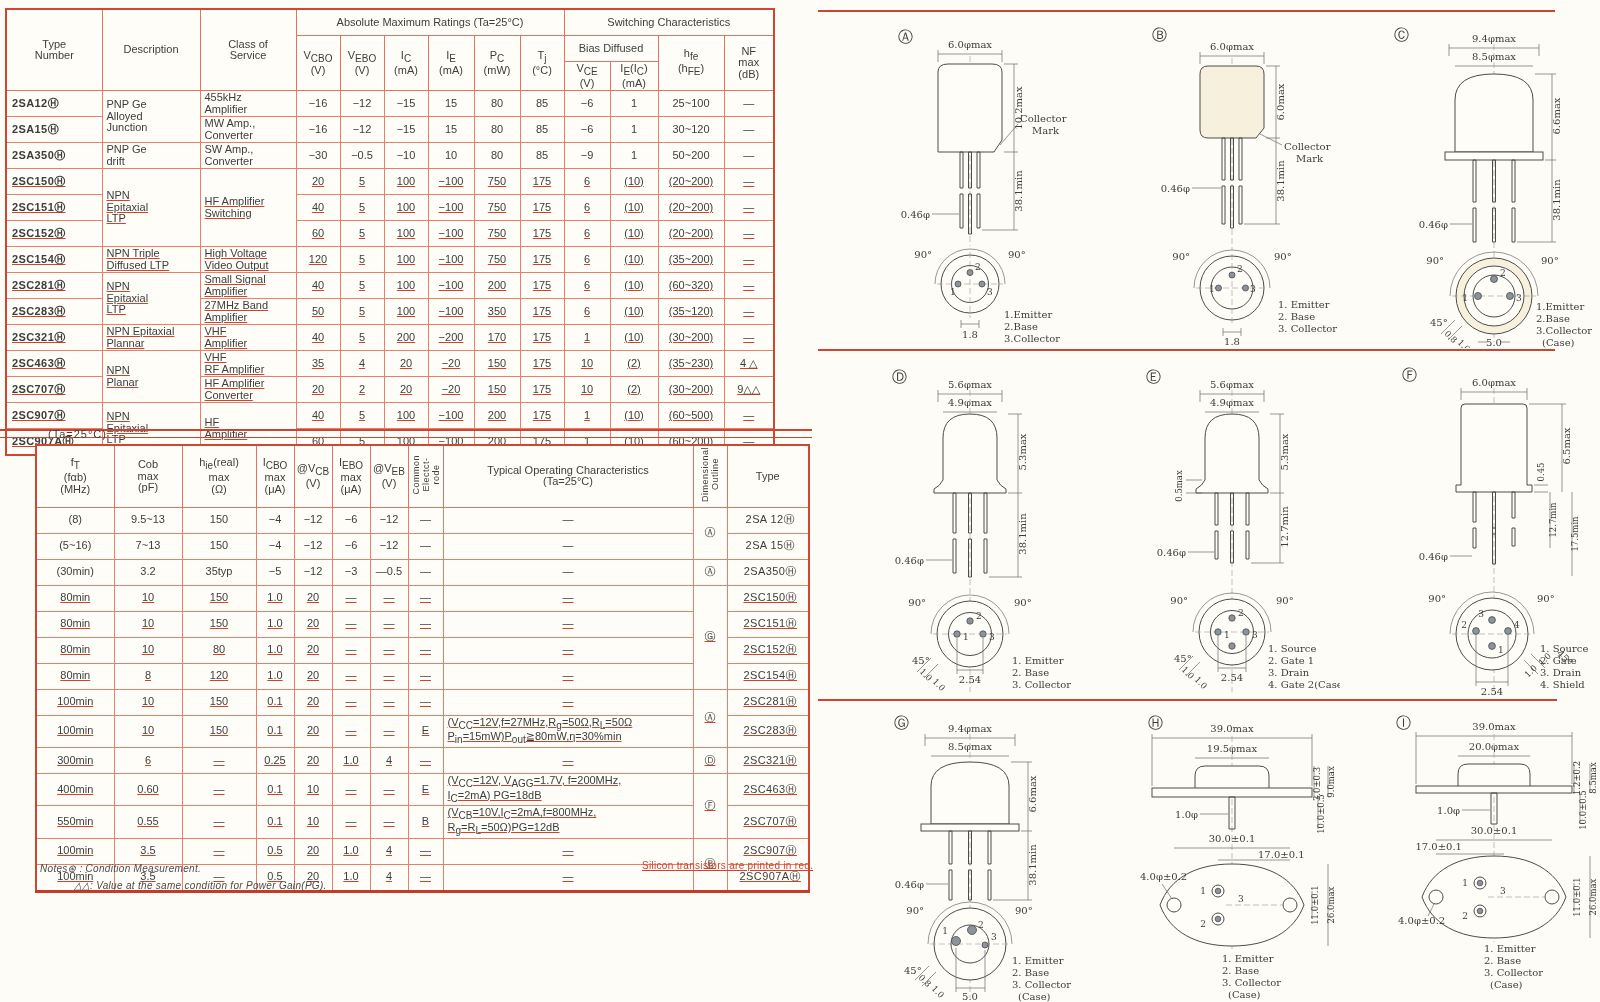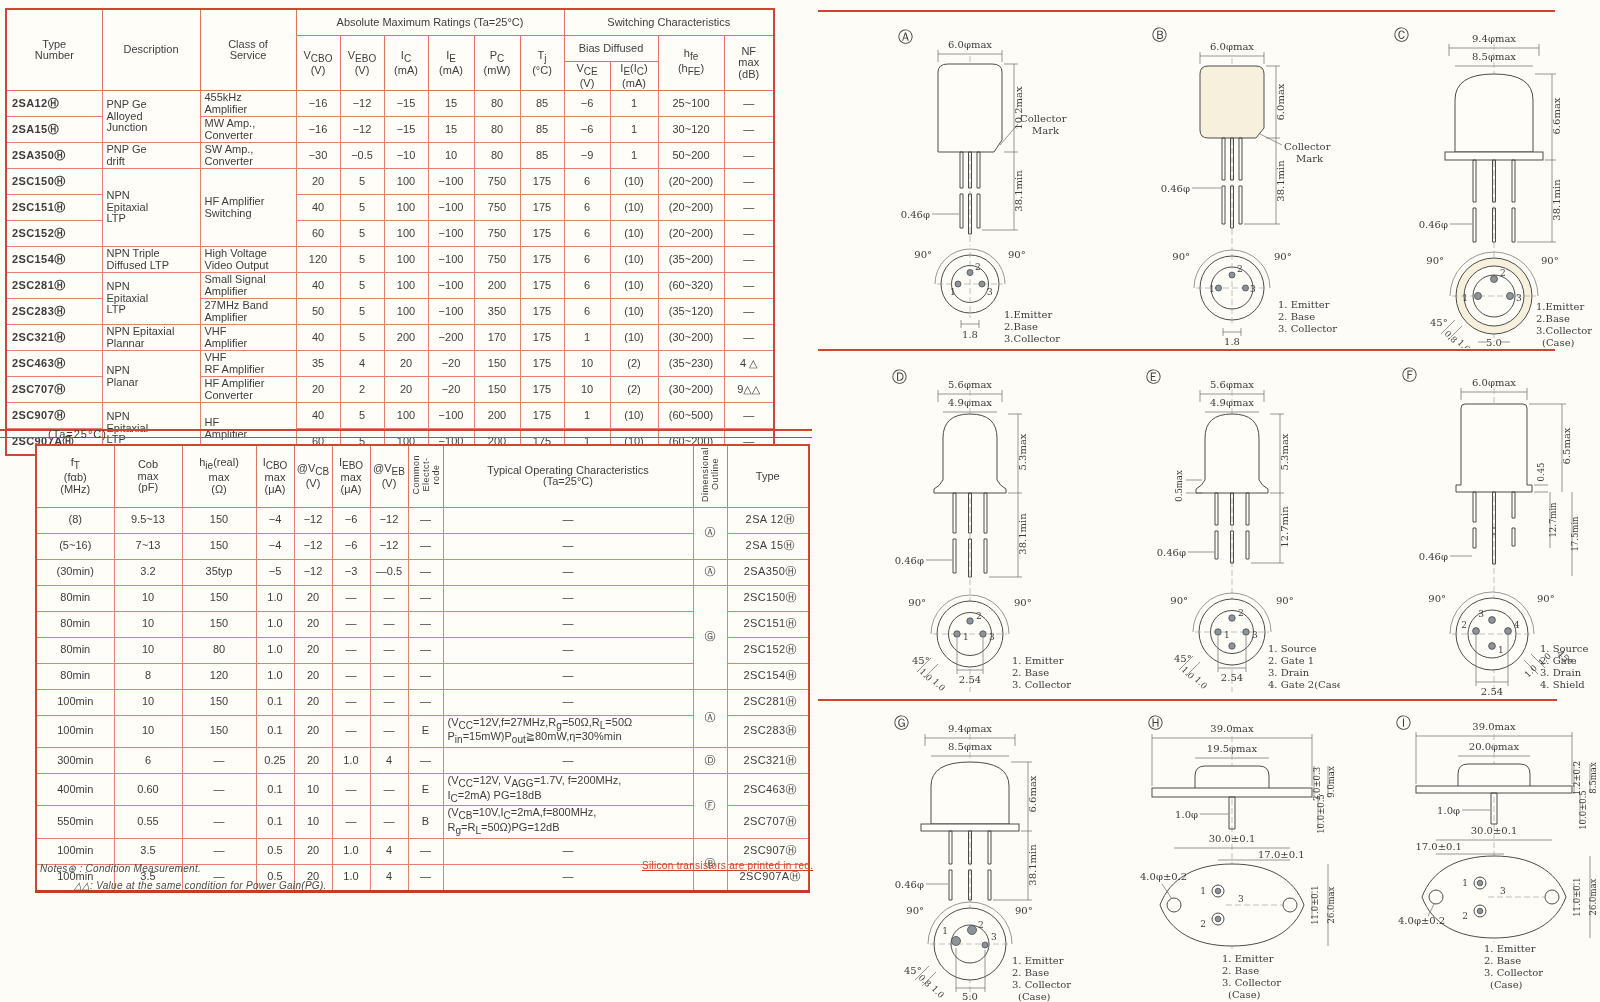--- a/index.html
+++ b/index.html
@@ -6,21 +6,21 @@
   body{width:1600px;height:1002px;position:relative;background:#fdfcf6;font-family:"Liberation Sans",sans-serif;overflow:hidden;}
   sub{font-size:10px;}
   
   table{border-collapse:collapse;table-layout:fixed;}
   .spec{position:absolute;background:#fefdf8;}
   .spec td{border:1px solid #e4816c;text-align:center;padding:1px 2px;color:#3d3d3d;height:23px;line-height:11.5px;font-size:11px;overflow:hidden;}
   #t1{left:5px;top:8px;border:2px solid #cf4731;}
   #t2{left:35px;top:444px;border:2px solid #cf4731;border-bottom:3px solid #c63b28;}
   .hd{font-size:10.5px;}
   .hd td{border-color:#df7560;}
-  .rd{color:#d5402b;}
+  .rd{color:#d5402b;text-decoration:underline;}
   .tn{font-weight:bold;text-align:left !important;padding-left:5px !important;letter-spacing:.4px;font-size:11.5px;}
   .ty{text-align:center;padding-left:7px !important;letter-spacing:.4px;font-size:11.5px;}
   .lt{text-align:left !important;padding-left:4px !important;}
   .sm{font-size:9.5px;line-height:10.5px;}
   .big{font-size:14px;}
   .rot span{display:inline-block;writing-mode:vertical-rl;transform:rotate(180deg);font-size:9px;letter-spacing:.5px;line-height:10px;}
   #ta2-label{position:absolute;left:48px;top:428px;font-size:11px;color:#3d3d3d;letter-spacing:1px;}
   
   .redline{position:absolute;background:#cf4431;}
   #div-left{position:absolute;left:0;top:429px;width:812px;height:6px;border-top:2px solid #cf4431;border-bottom:1px solid #cf4431;}

